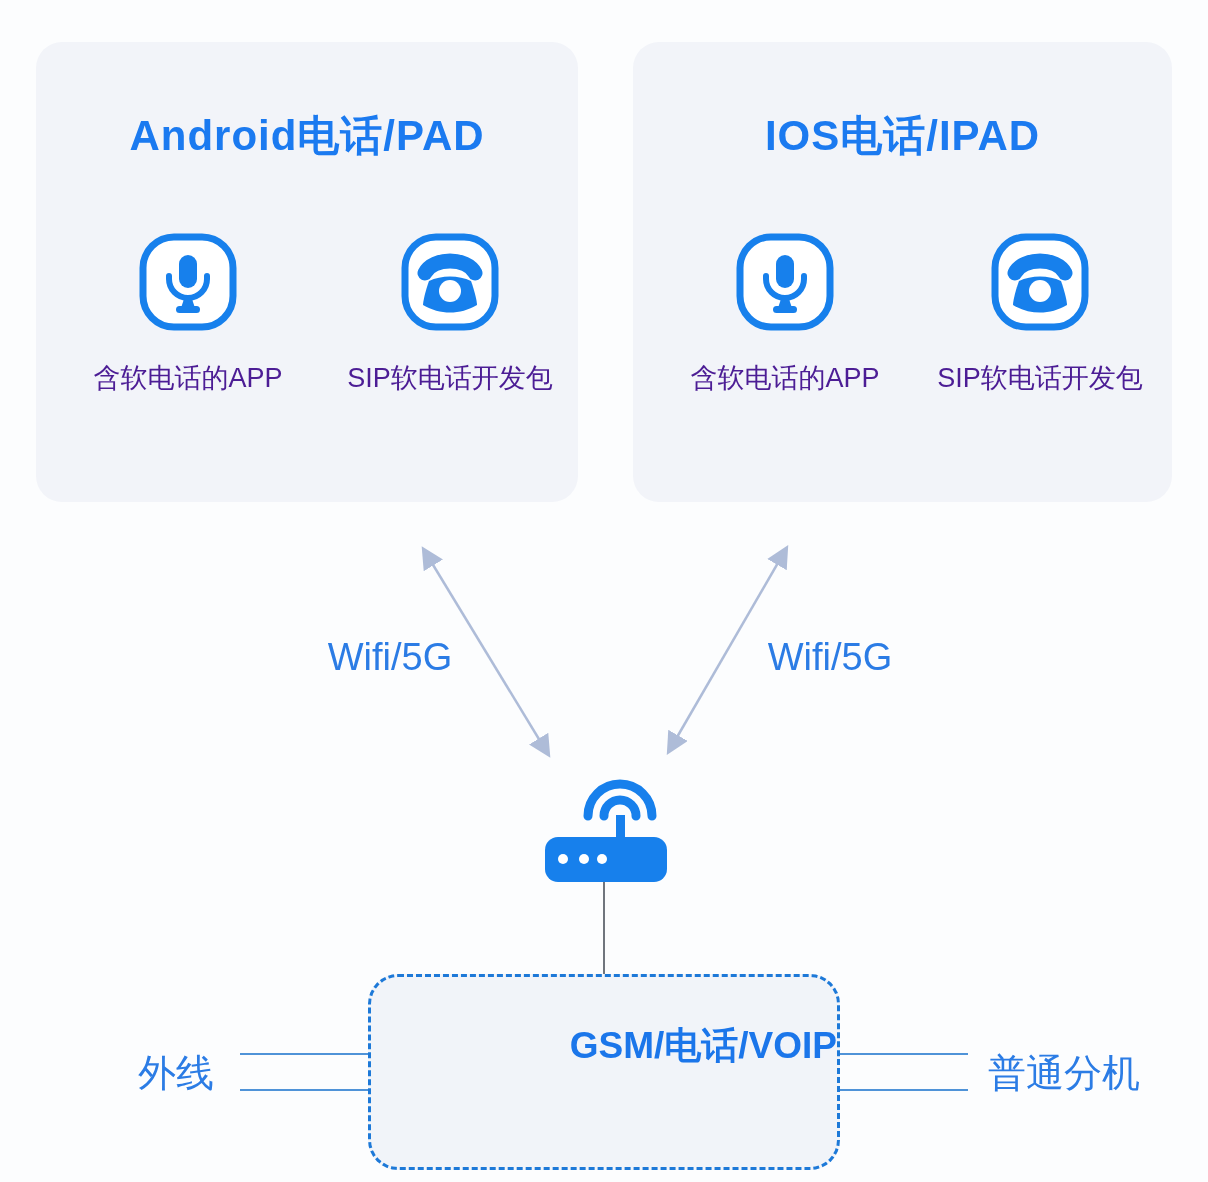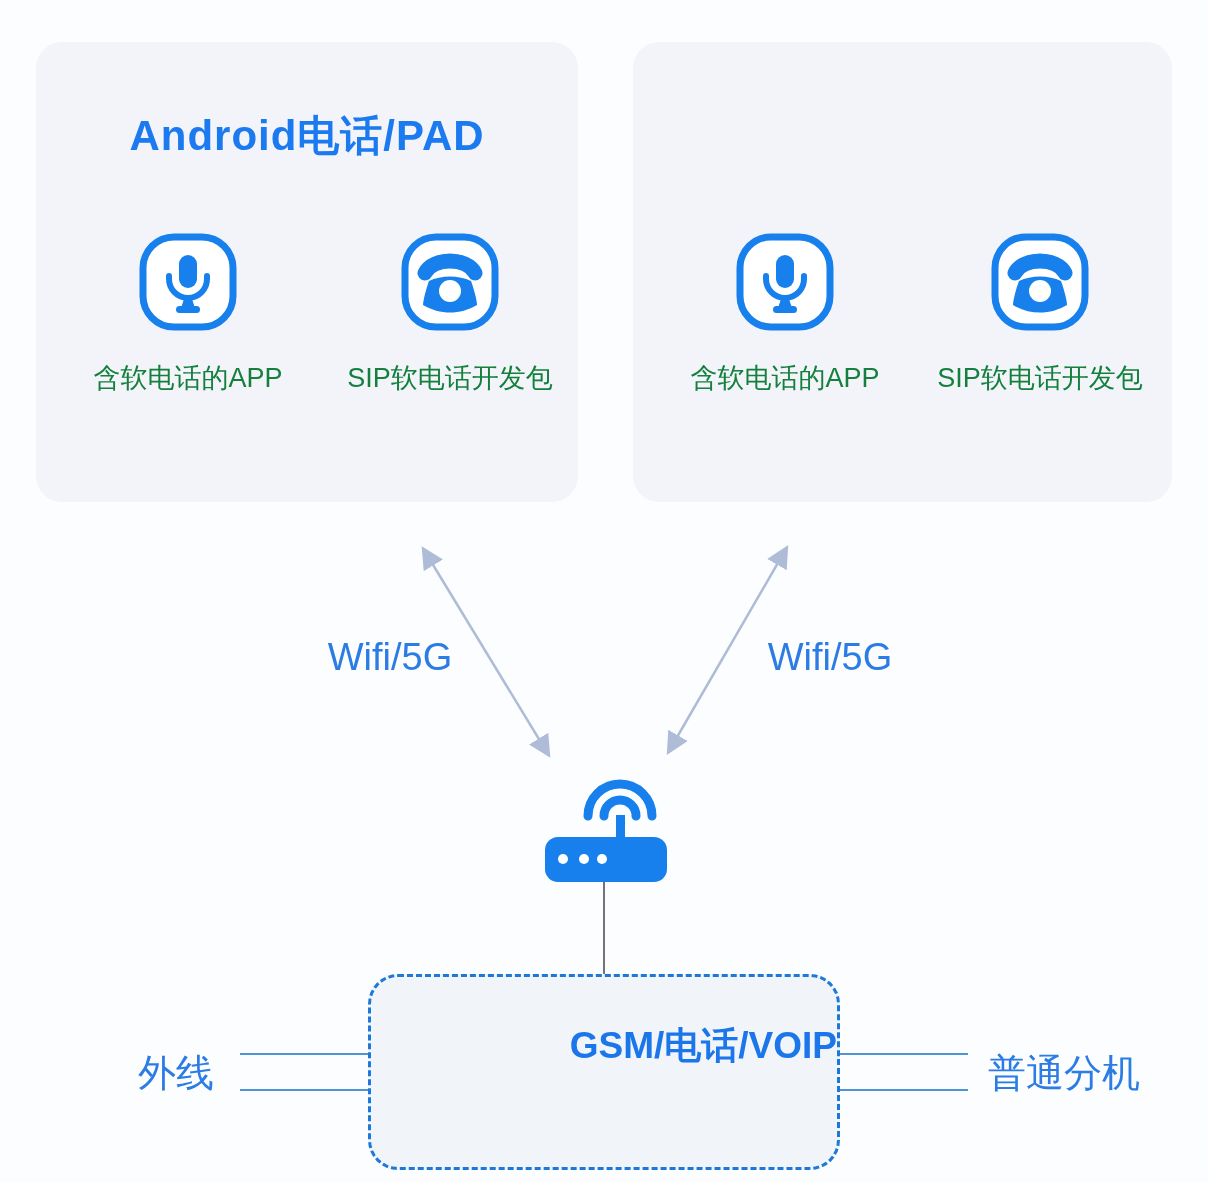--- a/index.html
+++ b/index.html
@@ -18,21 +18,21 @@
   .card.left{left:36px;width:542px;}
   .card.right{left:633px;width:539px;}
   .card-title{
     position:absolute;top:66px;left:0;width:100%;
     text-align:center;font-size:42px;font-weight:bold;
     color:#1b7af0;letter-spacing:1px;
   }
   .icon-block{position:absolute;top:190px;width:240px;text-align:center;}
   .icon-block .glyph{display:inline-block;width:100px;height:100px;}
   .item-label{
-    margin-top:24px;font-size:27px;color:#15803d;white-space:nowrap;
+    margin-top:24px;font-size:27px;color:#4c1d95;white-space:nowrap;
   }
   .wifi-label{
     position:absolute;top:636px;width:200px;text-align:center;
     font-size:38px;color:#2b7ce5;
   }
   .wifi-label.l{left:290px;}
   .wifi-label.r{left:730px;}
   .arrow-layer{position:absolute;left:0;top:0;width:1208px;height:1182px;pointer-events:none;}
   .router{position:absolute;left:535px;top:762px;width:140px;height:122px;}
   .drop-line{
@@ -92,20 +92,21 @@
           <path d="M25,41 C33,25 67,25 75,41" fill="none" stroke="#1780ec" stroke-width="15" stroke-linecap="round"></path>
           <path d="M29,49 C41,43 59,43 71,49 C75,60 77,70 77,73 C60,83 40,83 23,73 C23,70 25,60 29,49 Z" fill="#1780ec"></path>
           <circle cx="50" cy="59" r="11" fill="#ffffff"></circle>
         </svg>
       </span>
       <div class="item-label">SIP软电话开发包</div>
     </div>
   </div>
 
   <div class="card right">
+    <div class="card-title">IOS电话/IPAD</div>
 
     <div class="icon-block" style="left:32px;">
       <span class="glyph">
         <svg viewBox="0 0 100 100" width="100" height="100">
           <rect x="5" y="5" width="90" height="90" rx="31" fill="#ffffff" stroke="#1780ec" stroke-width="7"></rect>
           <rect x="41" y="23" width="18" height="33" rx="9" fill="#1780ec"></rect>
           <path d="M31,44 v3 a19,19 0 0 0 38,0 v-3" fill="none" stroke="#1780ec" stroke-width="6" stroke-linecap="round"></path>
           <polygon points="47,64 53,64 57,76 43,76" fill="#1780ec"></polygon>
           <rect x="38" y="74" width="24" height="7" rx="3.5" fill="#1780ec"></rect>
         </svg>

